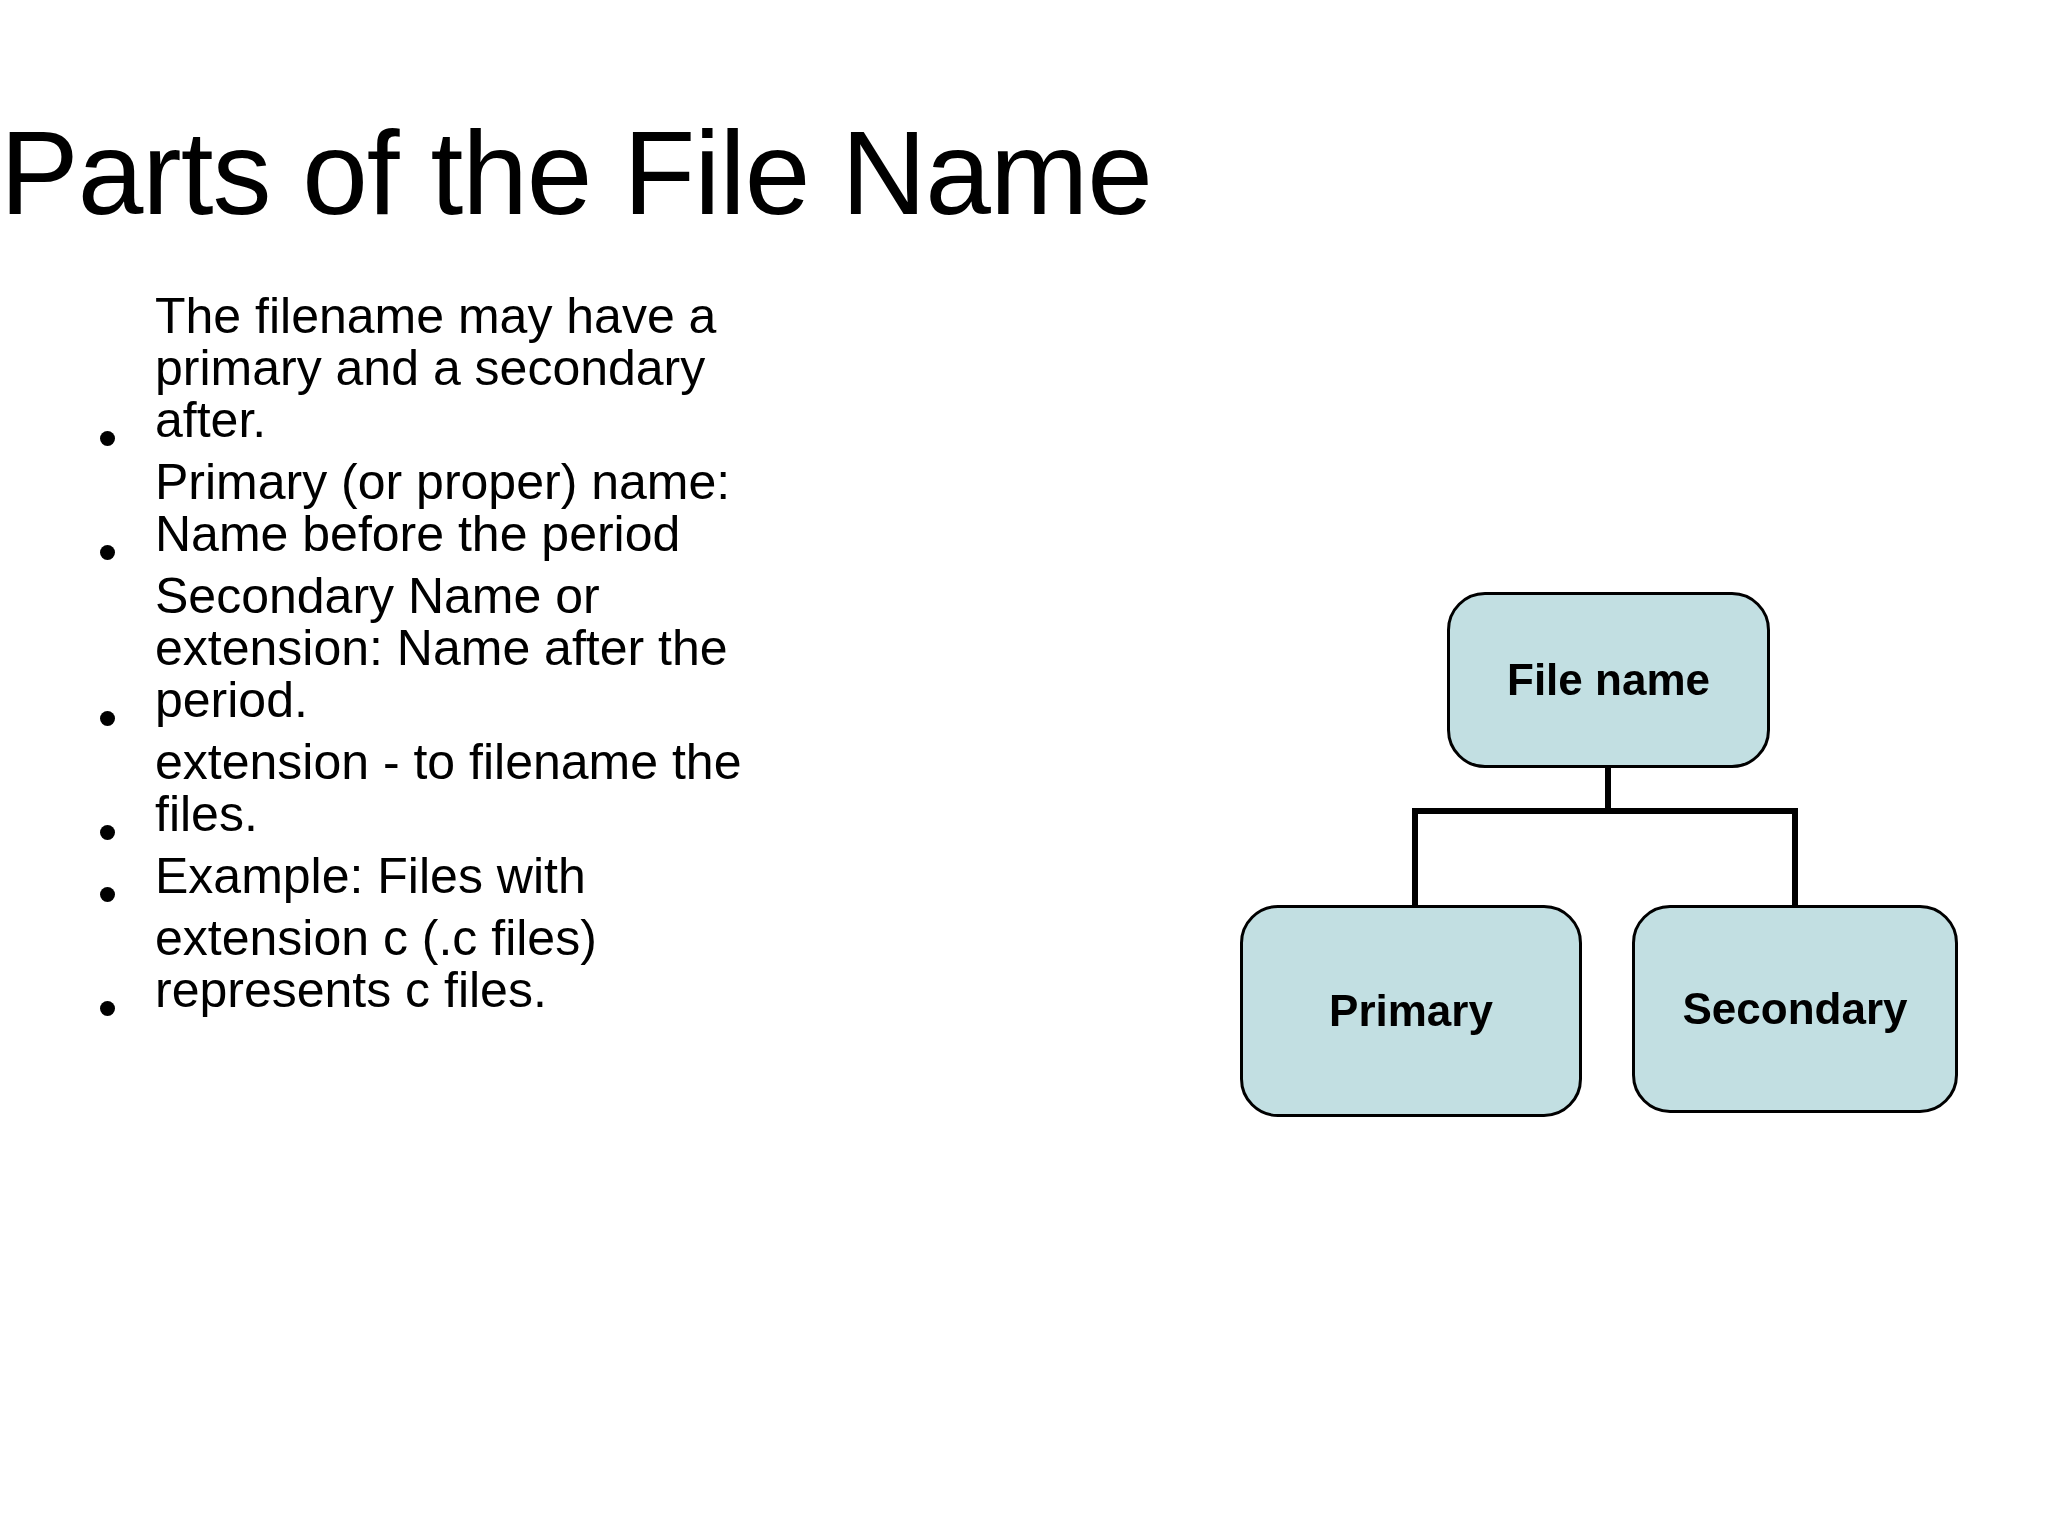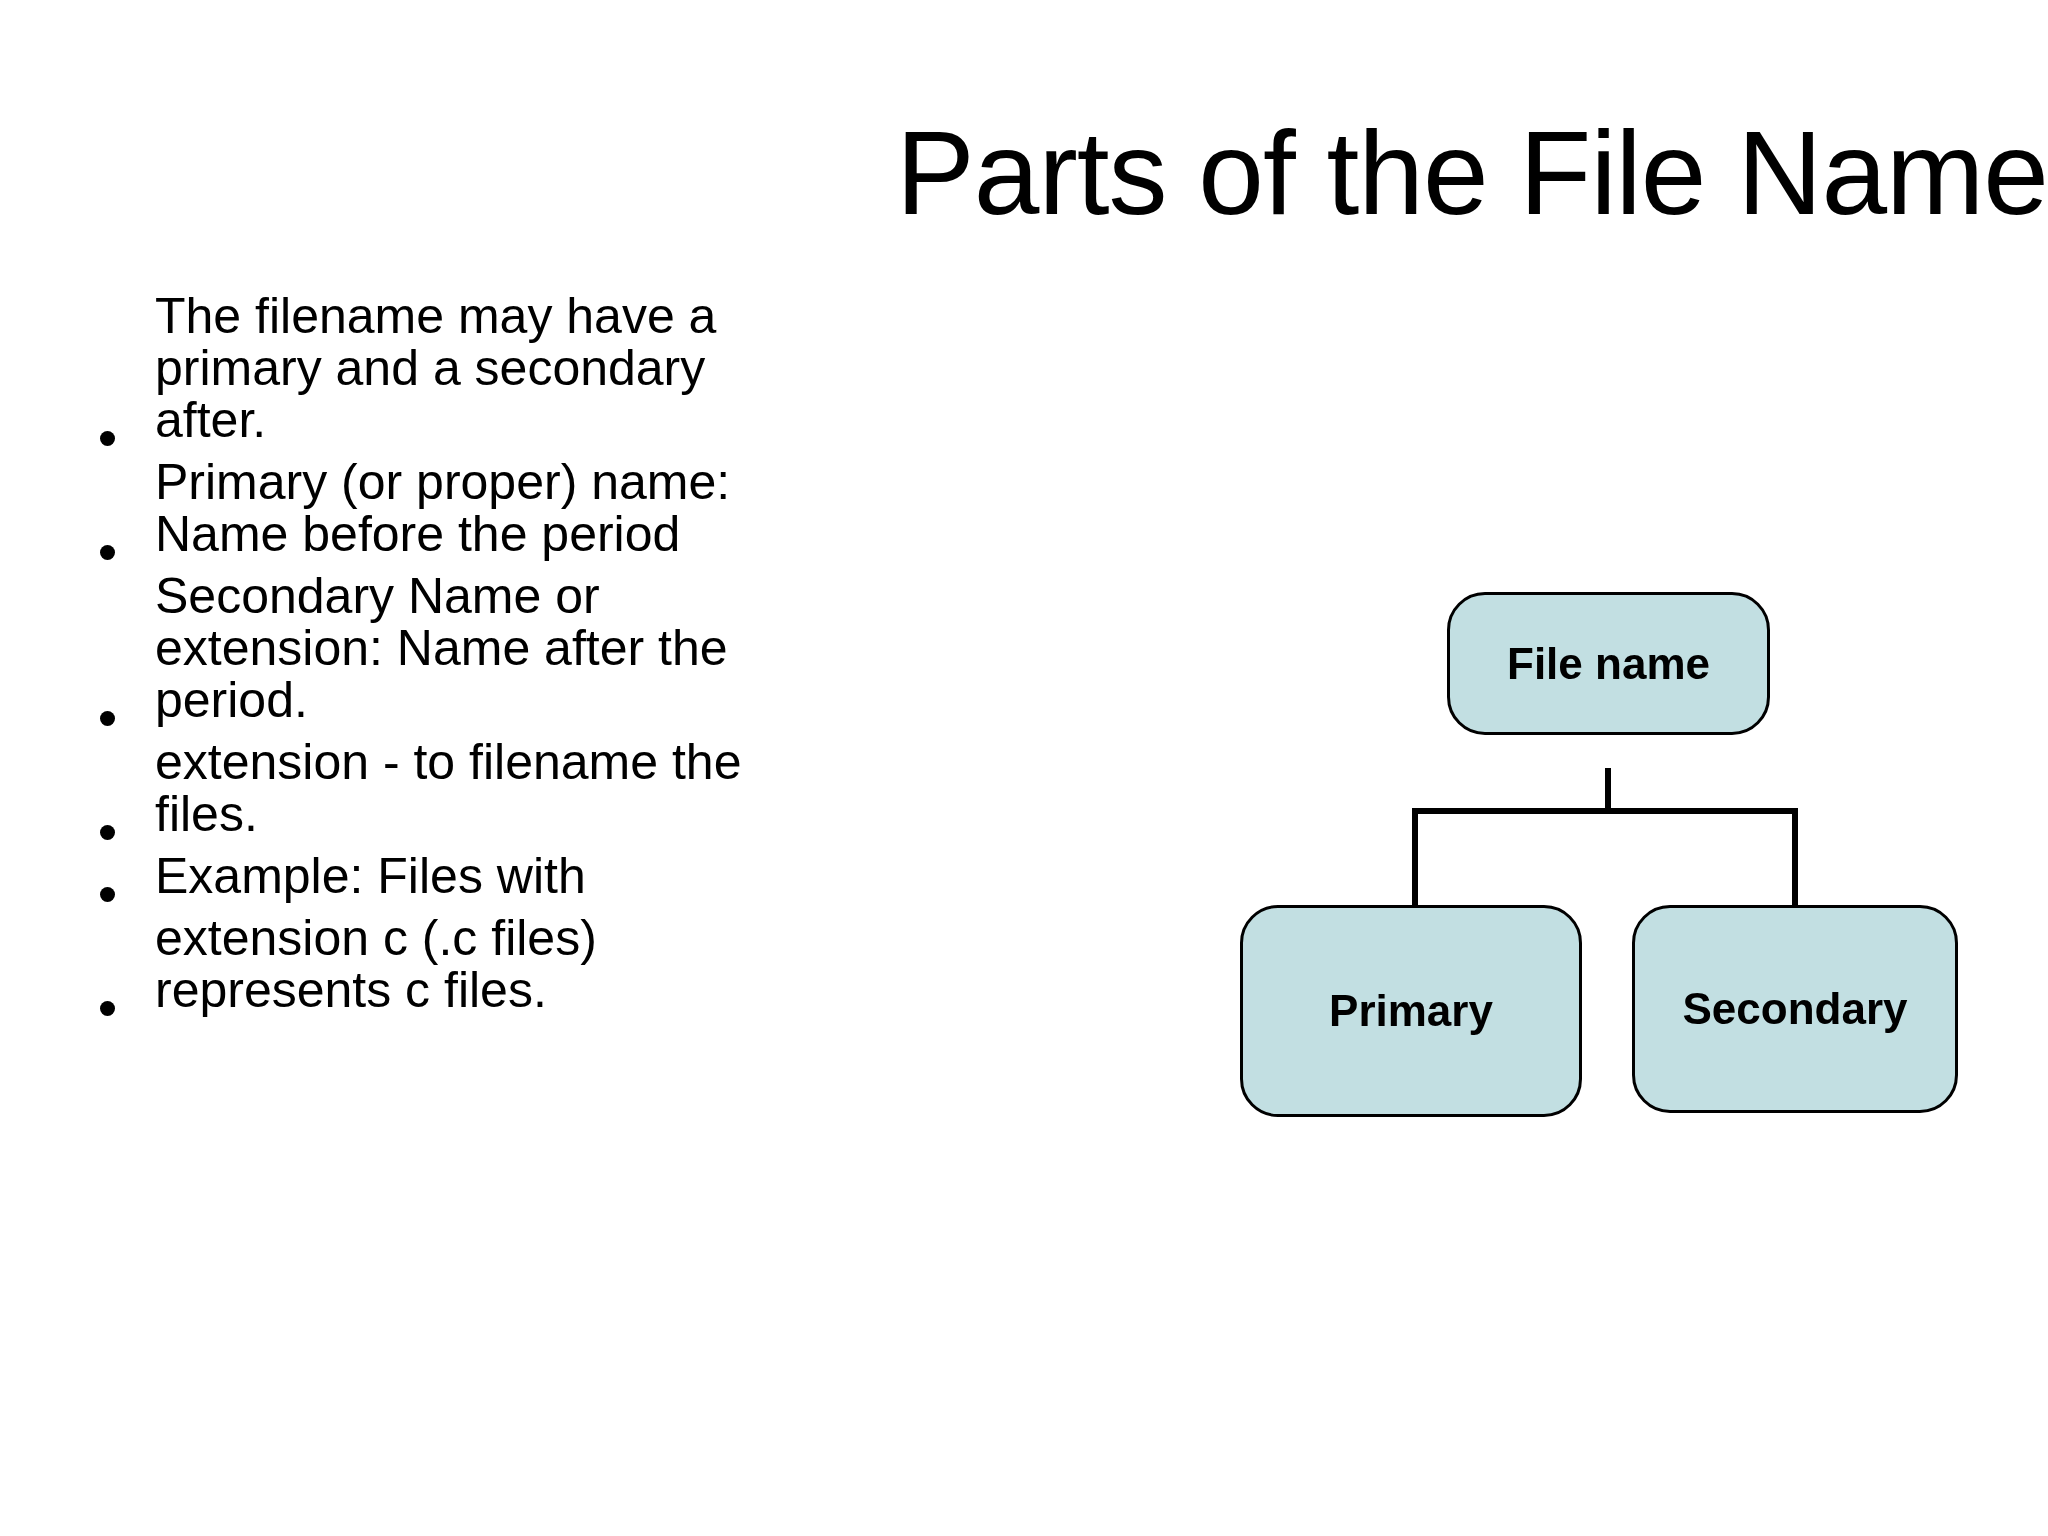--- a/index.html
+++ b/index.html
@@ -16,21 +16,21 @@
     font-family: "Liberation Sans", sans-serif;
     color: #000000;
   }
 
   
   .title {
     position: absolute;
     top: 108px;
     left: 0;
     width: 100%;
-    text-align: right;
+    text-align: left;
     font-size: 118px;
     line-height: 130px;
     font-weight: 400;
     letter-spacing: -1px;
     white-space: nowrap;
   }
 
   
   .bullets {
     position: absolute;
@@ -63,21 +63,21 @@
     background: #c2dfe2;
     border: 3px solid #000000;
     border-radius: 38px;
     display: flex;
     align-items: center;
     justify-content: center;
     font-weight: 700;
     font-size: 44px;
     box-sizing: border-box;
   }
-  .box-filename  { left: 1447px; top: 592px; width: 323px; height: 143px; }
+  .box-filename  { left: 1447px; top: 592px; width: 323px; height: 176px; }
   .box-primary   { left: 1240px; top: 905px; width: 342px; height: 212px; }
   .box-secondary { left: 1632px; top: 905px; width: 326px; height: 208px; }
 
   .connector {
     position: absolute;
     background: #000000;
   }
   .conn-stem  { left: 1605px; top: 768px; width: 6px;   height: 46px; }
   .conn-hbar  { left: 1412px; top: 808px; width: 386px; height: 6px;  }
   .conn-ldrop { left: 1412px; top: 808px; width: 6px;   height: 97px; }

